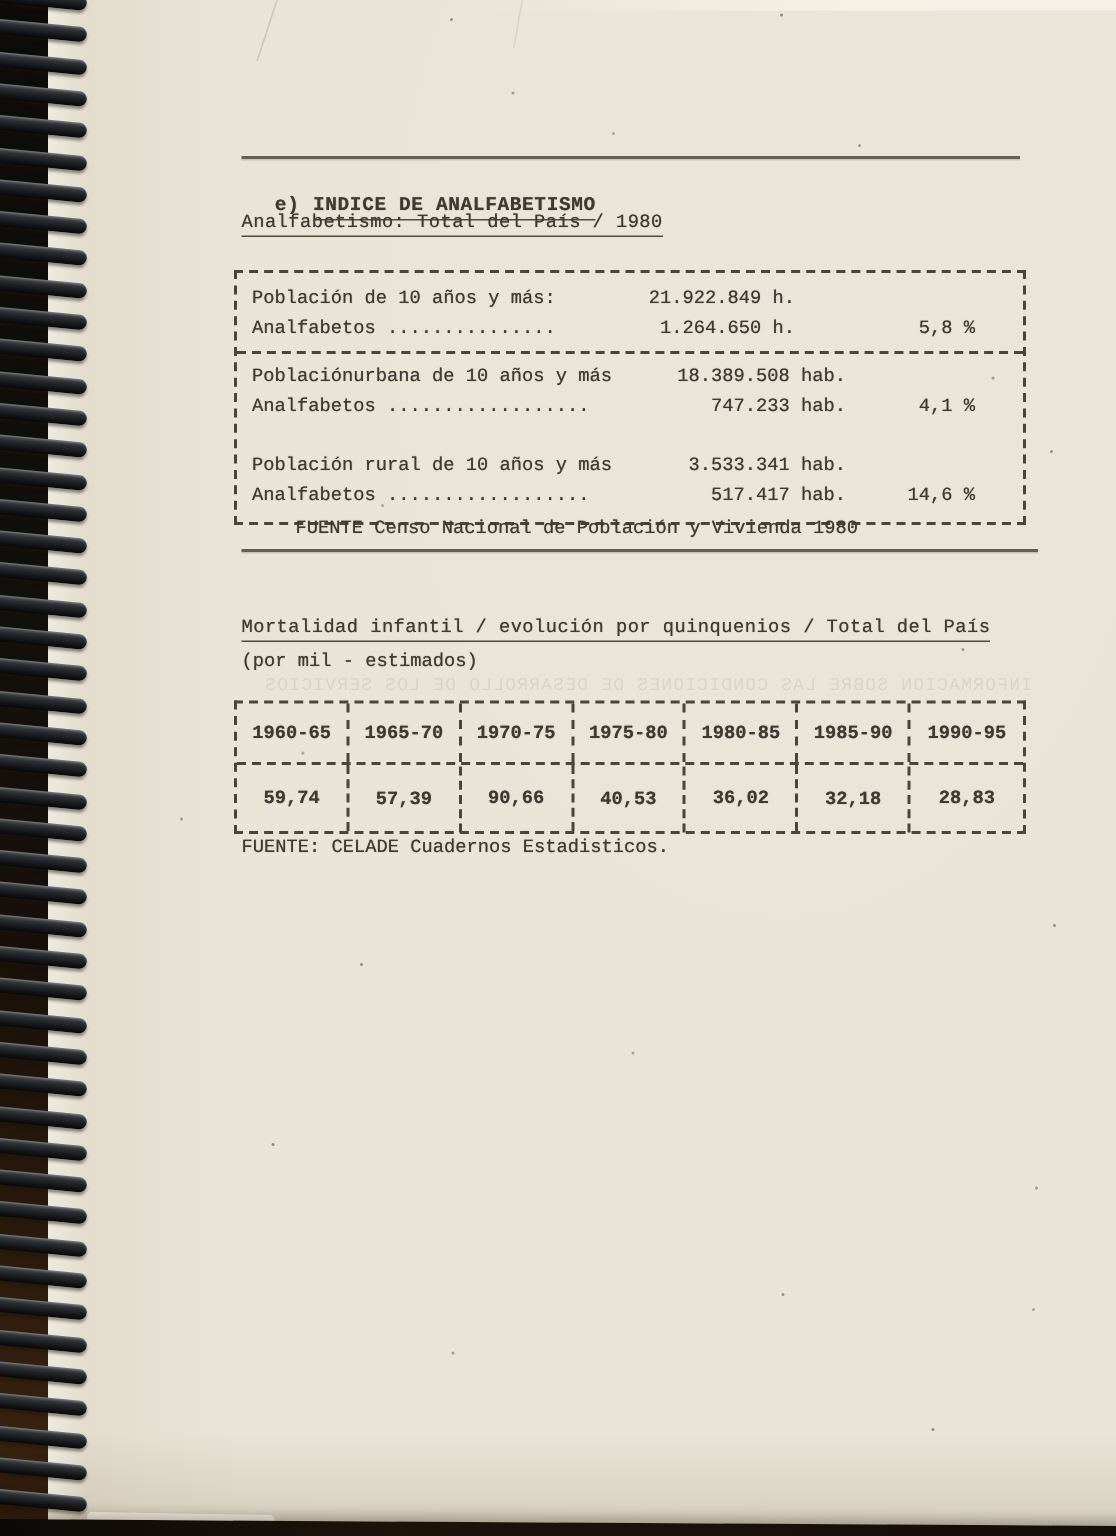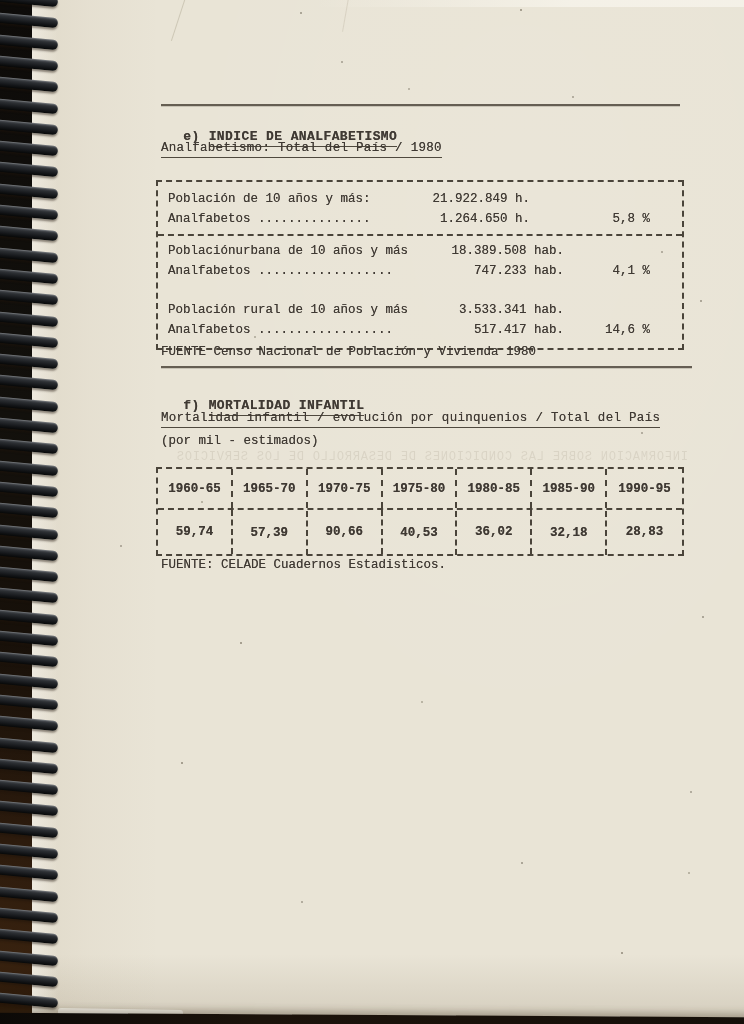--- a/index.html
+++ b/index.html
@@ -41,21 +41,21 @@
   .bline { display:flex; line-height:20px; white-space:pre; }
   .lbl { flex:0 0 250px; white-space:pre; }
   .val { text-align:right; white-space:pre; }
   .v1 { width:112px; }
   .v2 { width:146px; }
   .pct { margin-left:auto; padding-right:22px; white-space:pre; }
   .bsep { border-top:2px dashed #4a443a; margin:5px -10px; }
   .bsec.gap { margin-top:19px; }
 
   .fuente { position:absolute; left:161px; font-size:12.5px; white-space:pre; }
-  .f1 { top:345px; }
+  .f1 { top:345px;margin-left:36px; }
   .f2 { top:558px; }
 
   .mtable { position:absolute; left:156px; top:467px; width:528px; border:2px dashed #4a443a; font-size:12.5px; }
   .mrow { display:grid; grid-template-columns:repeat(7,1fr);font-weight:bold; }
   .mrow.header { border-bottom:2px dashed #4a443a; }
   .mcell { text-align:center; border-right:2px dashed #4a443a; line-height:20px; white-space:pre; }
   .mcell:last-child { border-right:none; }
   .mrow.header .mcell { padding:10px 0 9px; }
   .mrow.values .mcell { padding:12px 0 12px; }
   .mrow.values .mcell:nth-child(2n) { transform:translateY(1px); }
@@ -145,23 +145,20 @@
           <span class="val v2">517.417 hab.</span>
           <span class="pct">14,6 %</span>
         </div>
       </div>
     </div>
 
     <div class="fuente f1 ink">FUENTE Censo Nacional de Población y Vivienda 1980</div>
 
     <div class="rule rule2"></div>
 
-    <div class="heading h-f ink">
-      <span class="h-label">f)</span><span class="u">MORTALIDAD INFANTIL</span>
-    </div>
     <div class="subtitle s-f ink"><span class="u">Mortalidad infantil / evolución por quinquenios / Total del País</span></div>
     <div class="unit ink">(por mil - estimados)</div>
 
     <div class="ghost">INFORMACION SOBRE LAS CONDICIONES DE DESARROLLO DE LOS SERVICIOS</div>
 
     <div class="mtable ink">
       <div class="mrow header">
         <div class="mcell">1960-65</div>
         <div class="mcell">1965-70</div>
         <div class="mcell">1970-75</div>

